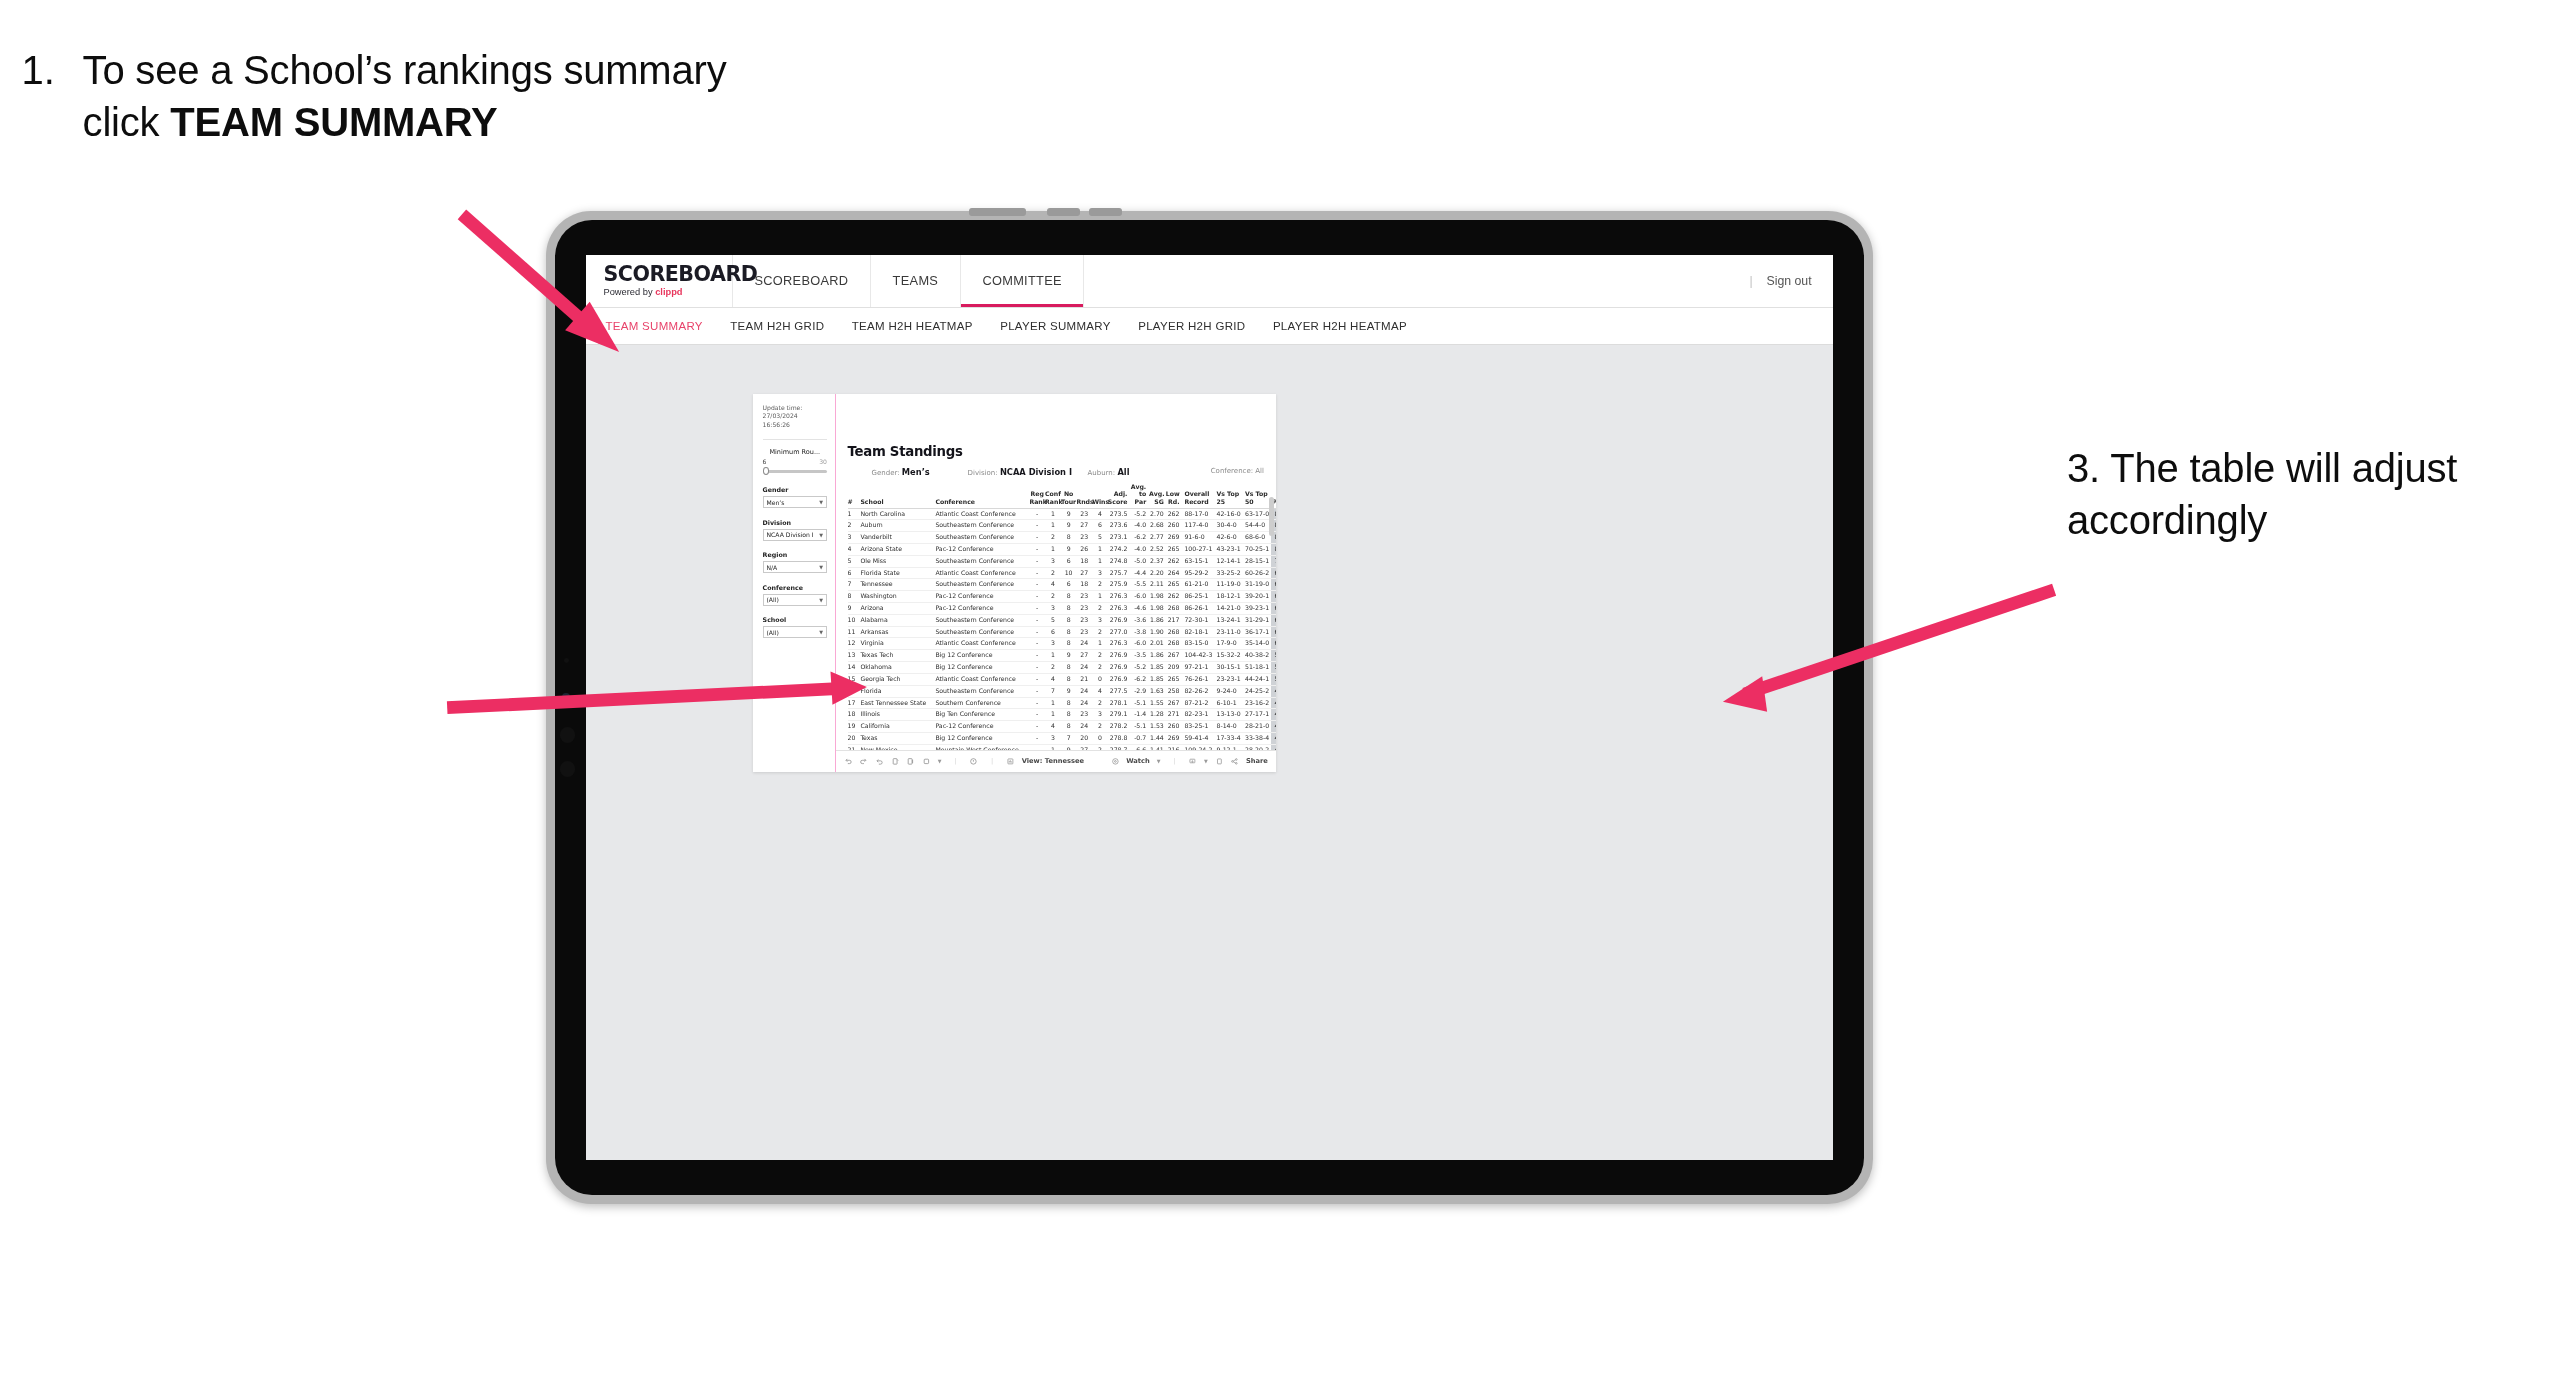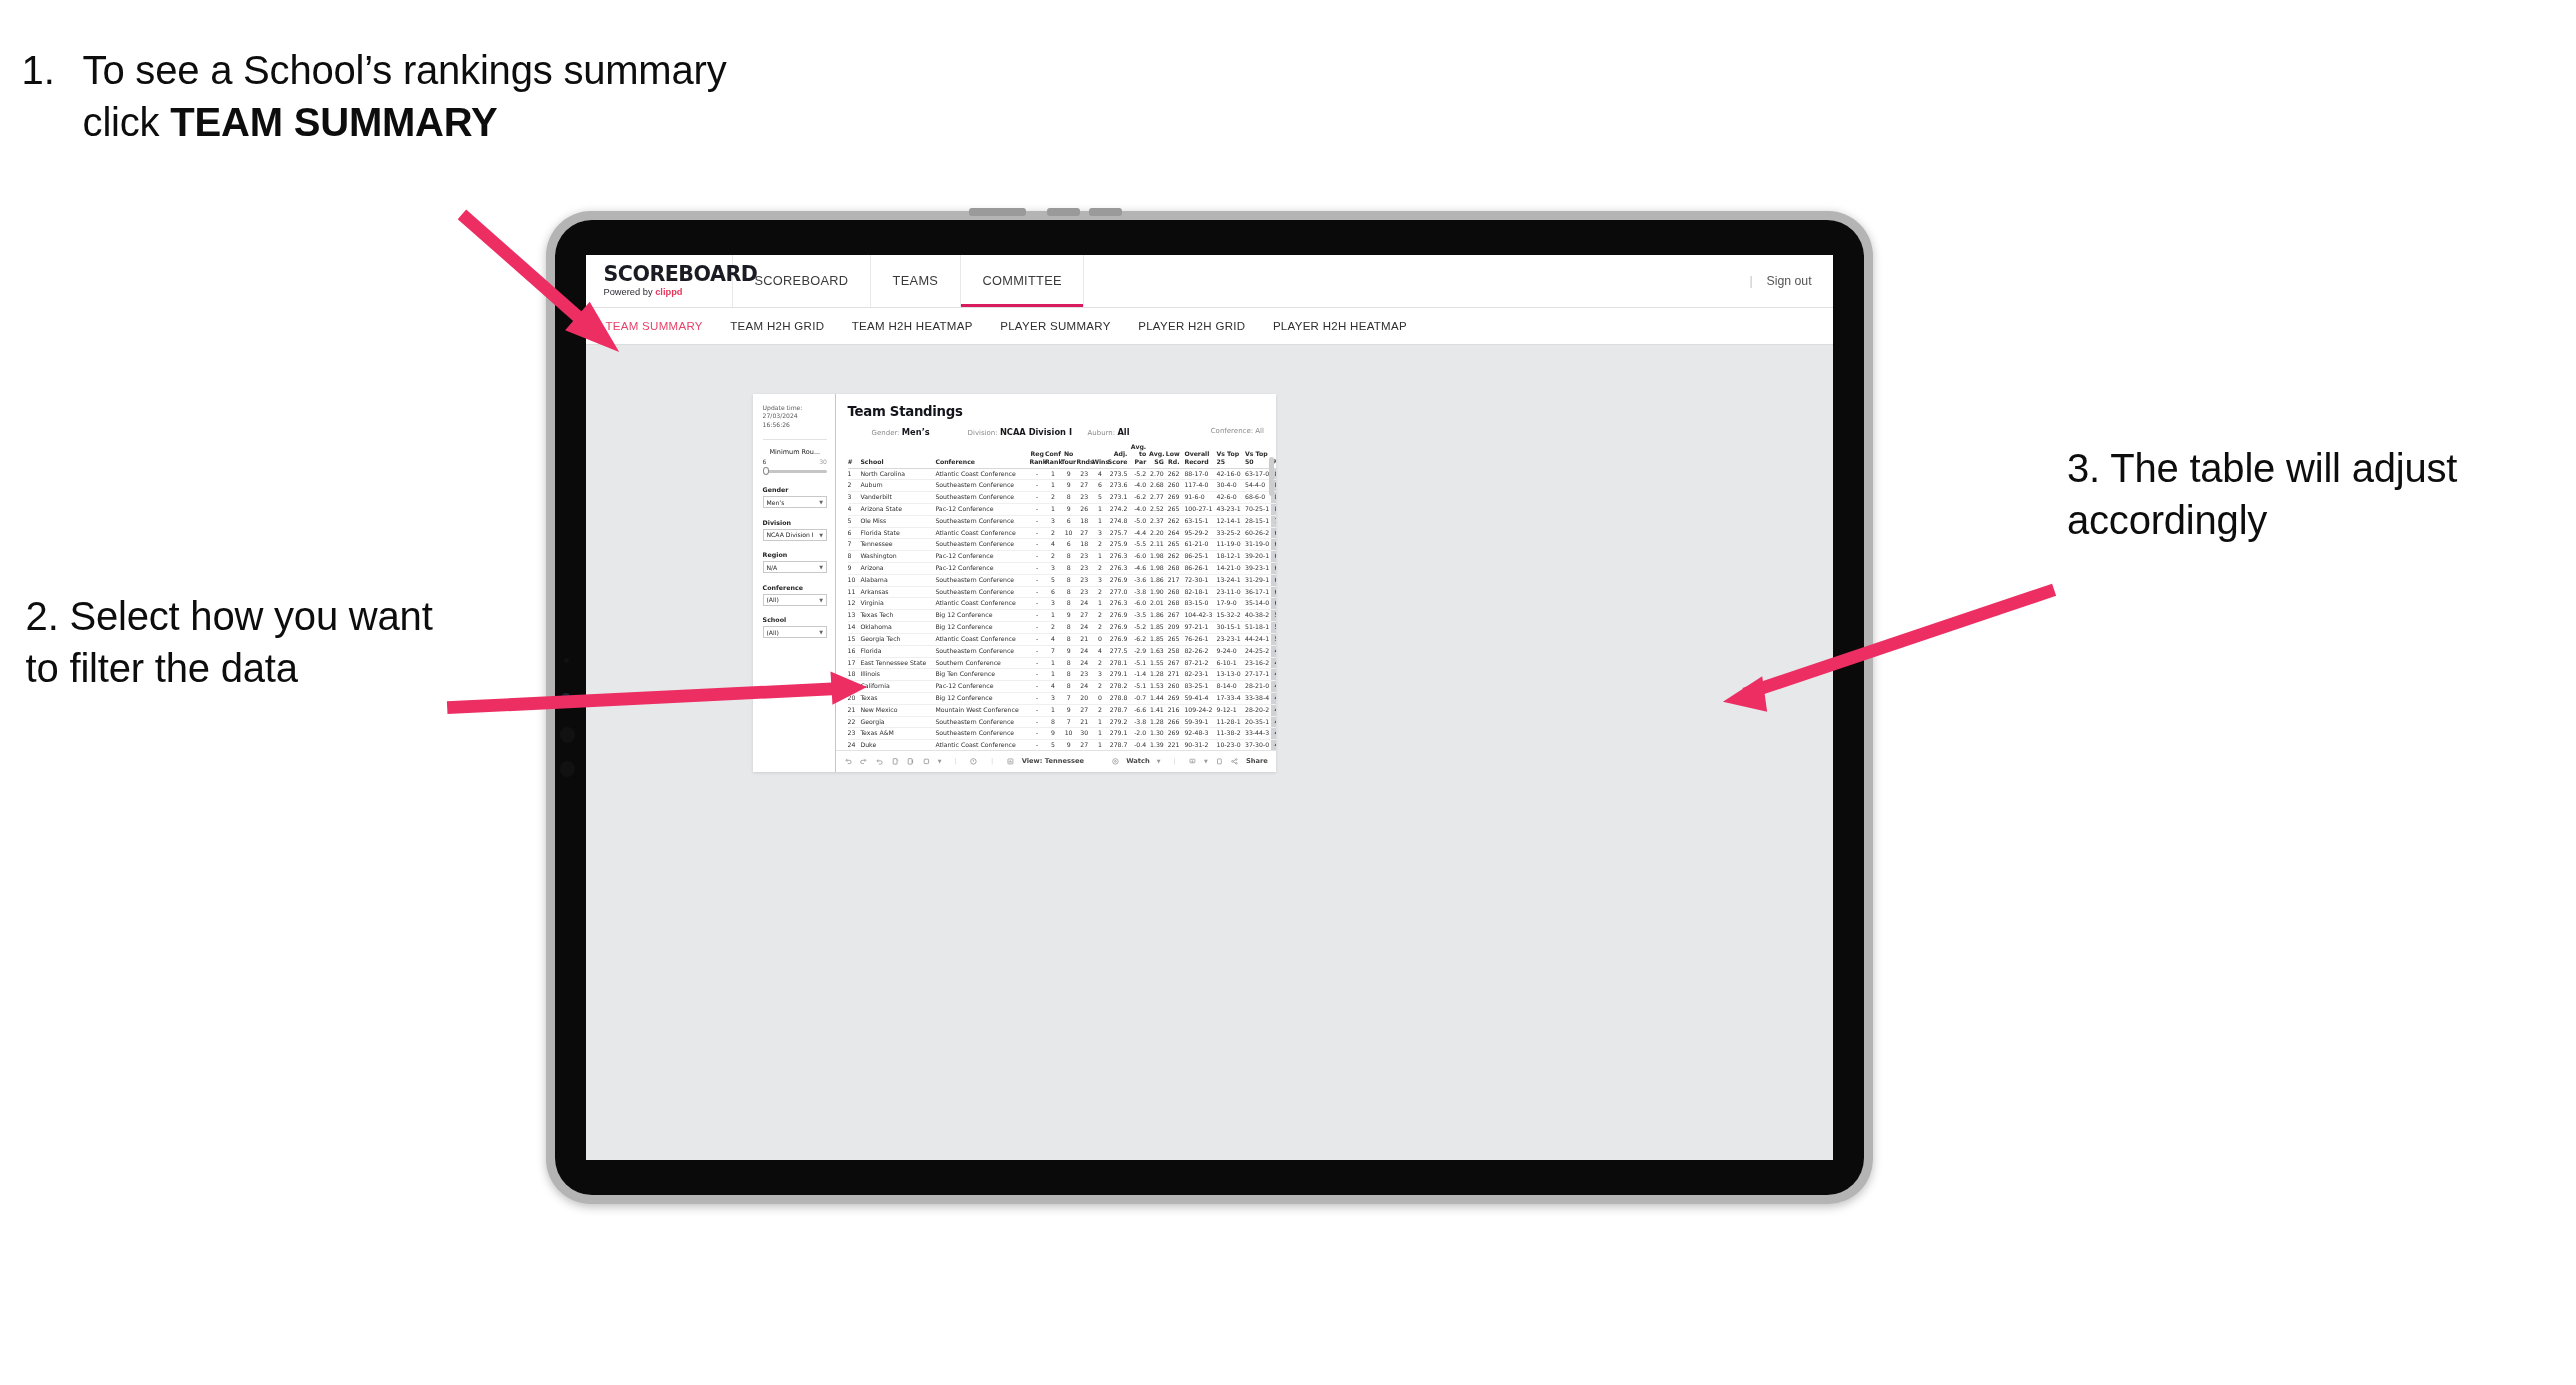--- a/index.html
+++ b/index.html
@@ -135,21 +135,21 @@
   .fsel .caret { font-size: 4.9px; color: #666; }
   .slider-title { font-size: 6.5px; color: #222; text-align: center; margin-bottom: 2px; }
   .slider-ends { display: flex; justify-content: space-between; font-size: 6.1px; color: #444; margin-bottom: 2px; }
   .slider-ends .hi { color: #9a9a9a; }
   .slider-track { position: relative; height: 8.8px; }
   .slider-track .bar { position: absolute; left: 2.9px; right: 0; top: 3.4px; height: 2.9px; background: #c6c6c6; border-radius: 2px; }
   .slider-track .knob { position: absolute; left: 0; top: 0.5px; width: 6.9px; height: 7.9px; border: 1.2px solid #8c8c8c; background: #fff; border-radius: 50%; }
 
   
   #vizmain { flex: 1; display: flex; flex-direction: column; overflow: hidden; }
-  #viz-head { padding: 9.8px 11.8px 5.9px 11.8px; }
+  #viz-head { padding: 9.8px 11.8px 5.9px 11.8px; margin-top: 40px; }
   #viz-title { font-size: 13.3px; font-weight: 700; color: #13131a; letter-spacing: -0.3px; }
   #viz-meta { display: flex; margin-top: 8.8px; padding-left: 24px; }
   .meta { font-size: 7px; color: #8a8a8a; white-space: nowrap; }
   .meta b { color: #16161c; font-weight: 700; font-size: 8.3px; }
   .meta:nth-child(1) { width: 116px; }
   .meta:nth-child(2) { width: 145px; }
   .meta:nth-child(3) { width: 149px; }
 
   
   #tablewrap { flex: 1; overflow: hidden; position: relative; padding: 0 0 0 11.8px; }
@@ -201,21 +201,20 @@
 </head>
 <body>
 
 <div id="stage">
 
   <div class="anno" id="anno-1">
     <span class="ol-num">1.</span>
     <span class="ol-txt"><span>To see a School’s rankings summary click </span><b>TEAM SUMMARY</b></span>
   </div>
 
-  <div class="anno" id="anno-2">2. Select how you want to filter the data</div>
 
   <div class="anno" id="anno-3">3. The table will adjust accordingly</div>
 
   <div id="tablet">
 
     <div class="btn-line" style="left:423px; top:-2.9px; width:57px; height:7.9px;"></div>
     <div class="btn-line" style="left:501px; top:-2.9px; width:33px; height:7.9px;"></div>
     <div class="btn-line" style="left:543px; top:-2.9px; width:33px; height:7.9px;"></div>
 
     <div id="tablet-inner">

